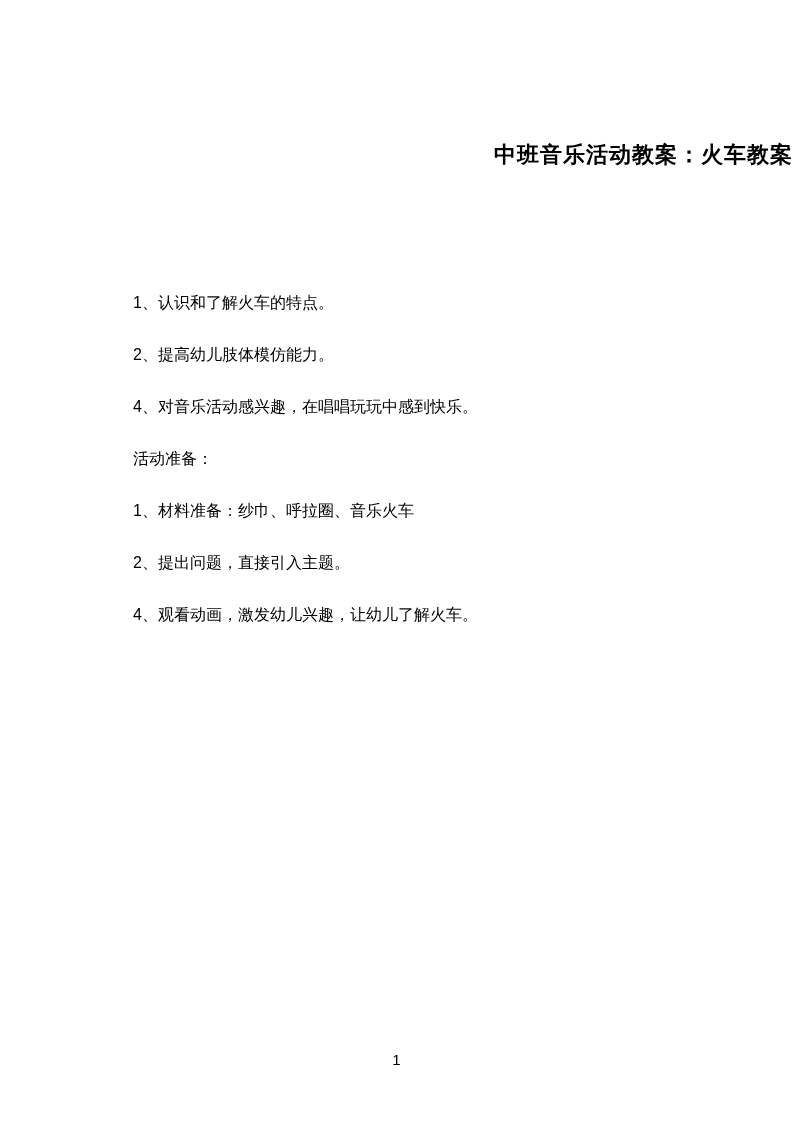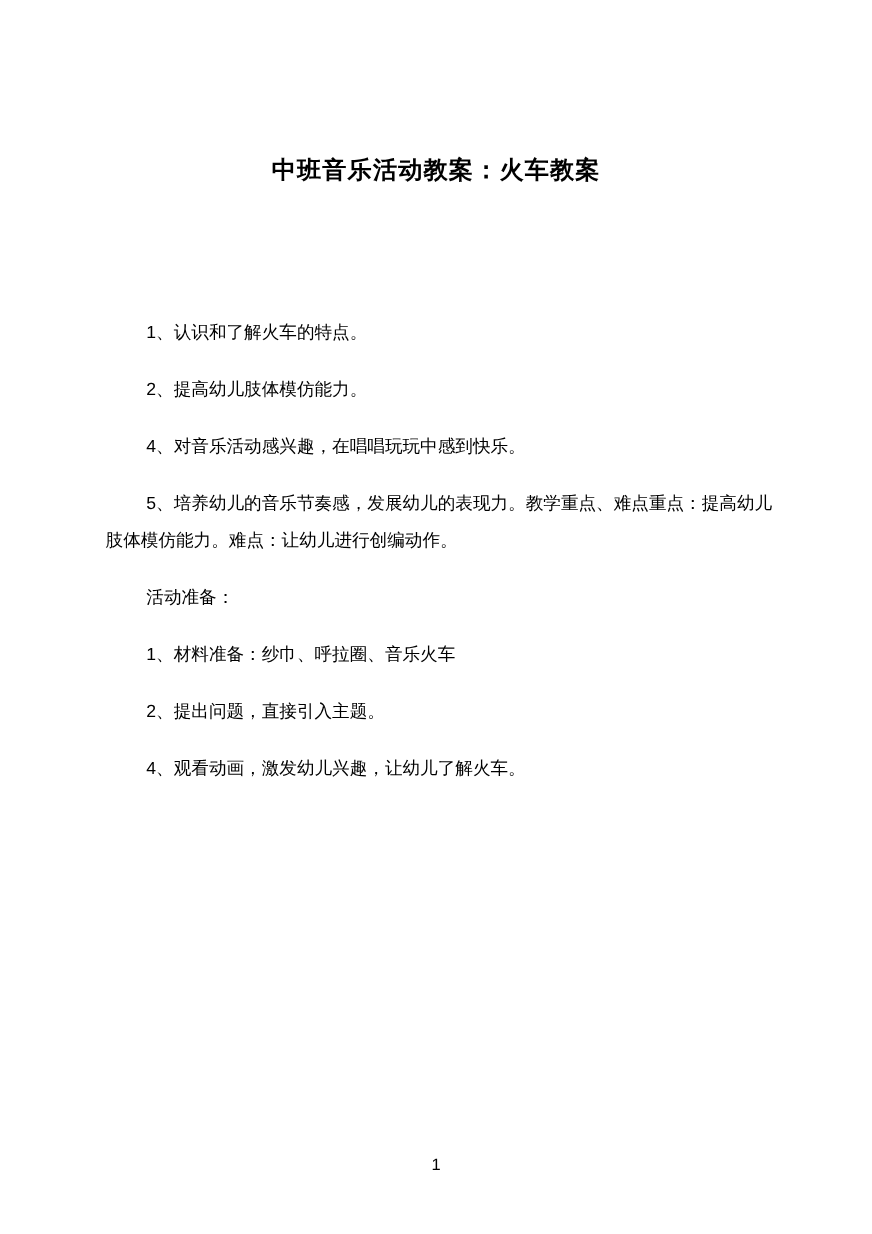--- a/index.html
+++ b/index.html
@@ -8,21 +8,21 @@
     position: relative;
     width: 793px;
     height: 1122px;
     background: #ffffff;
     overflow: hidden;
     font-family: "Liberation Sans", "DejaVu Sans", sans-serif;
     color: #000000;
   }
   .doc-title {
     margin-top: 139px;
-    text-align: center;
+    text-align: right;
     font-size: 22px;
     font-weight: bold;
     line-height: 31px;
     letter-spacing: 1px;
     color: #000000;
   }
   .doc-body {
     margin-top: 116px;
     margin-left: 96px;
     width: 644px;
@@ -50,22 +50,20 @@
 <body>
 
 <div class="page">
 
   <h1 class="doc-title">中班音乐活动教案：火车教案</h1>
 
   <div class="doc-body">
     <p>1、认识和了解火车的特点。</p>
     <p>2、提高幼儿肢体模仿能力。</p>
     <p>4、对音乐活动感兴趣，在唱唱玩玩中感到快乐。</p>
-    <p>5、培养幼儿的音乐节奏感，发展幼儿的表现力。教学重点、难点重点：提高幼儿
-肢体模仿能力。难点：让幼儿进行创编动作。</p>
     <p>活动准备：</p>
     <p>1、材料准备：纱巾、呼拉圈、音乐火车</p>
     <p>2、提出问题，直接引入主题。</p>
     <p>4、观看动画，激发幼儿兴趣，让幼儿了解火车。</p>
   </div>
 
   <div class="page-footer">
     <span>1</span>
   </div>
 

